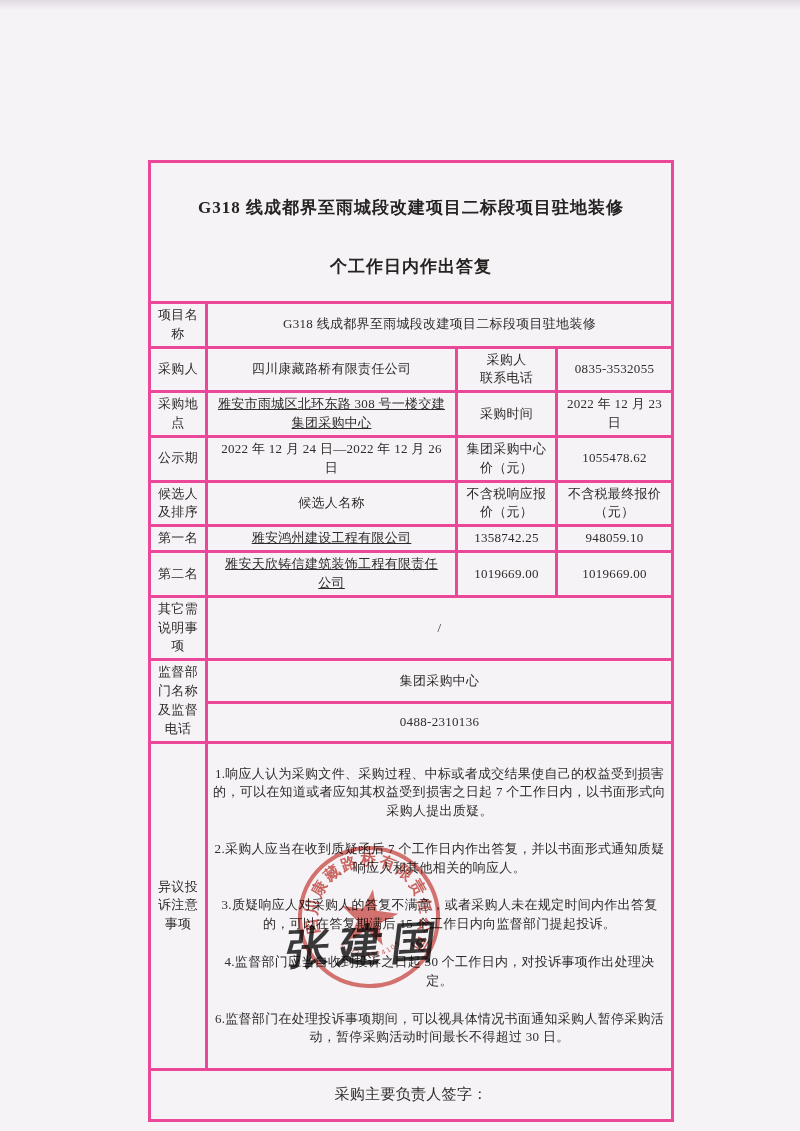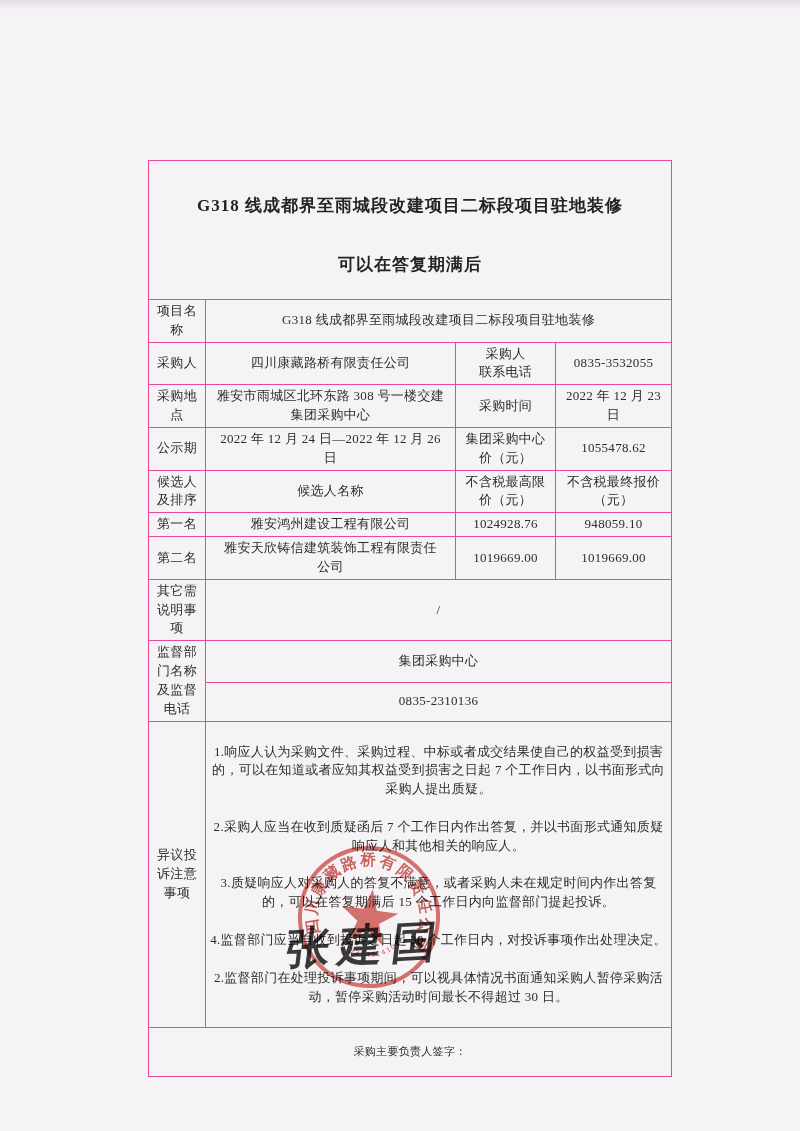--- a/index.html
+++ b/index.html
@@ -17,21 +17,21 @@
   }
 
   table.doc {
     position: absolute; left: 148px; top: 160px;
     width: 523px;
     border-collapse: collapse;
     table-layout: fixed;
     font-size: 13px;
   }
   table.doc td {
-    border: 1px solid #ec4899;
+    border: 3px solid #ec4899;
     text-align: center;
     vertical-align: middle;
     padding: 2px 4px;
     line-height: 1.45;
     white-space: pre-line;
     letter-spacing: .3px;
   }
   .h80  td { height: 74px; }
   .h40  td { height: 34px; }
   .h38  td { height: 32px; }
@@ -42,30 +42,30 @@
   .h50  td { height: 44px; }
 
   td.title-cell { border-bottom: 1px solid #4e4a48; padding: 0; }
   .t1, .t2 {
     font-weight: bold; font-size: 17px; letter-spacing: 1px;
     text-align: center; color: #262422;
   }
   .t1 { padding-top: 12px; }
   .t2 { padding-top: 16px; }
 
-  td.left { text-align: left; padding-left: 8px; padding-right: 8px; }
+  td.left { text-align: left; padding-left: 8px; padding-right: 8px; text-decoration: underline; }
   td.notice-cell {
     text-align: justify;
     vertical-align: top;
     padding: 5px 9px 4px 9px;
     line-height: 1.85;
     letter-spacing: .4px;
   }
   .notice-item { margin: 0; }
-  td.sign-cell { text-align: left; padding-left: 9px; font-size: 11px; }
+  td.sign-cell { text-align: left; padding-left: 9px; font-size: 15px; }
 
   
   .stamp-wrap {
     position: absolute; left: 294px; top: 842px;
     width: 150px; height: 150px;
     transform: rotate(8deg);
     mix-blend-mode: multiply;
     opacity: .88;
   }
   
@@ -92,21 +92,21 @@
       <col style="width:57px">
         <col style="width:250px">
         <col style="width:100px">
         <col style="width:116px">
     </colgroup>
 
     <tbody>
         <tr class="h80">
       <td colspan="4" class="title-cell">
         <div class="t1">G318 线成都界至雨城段改建项目二标段项目驻地装修</div>
-        <div class="t2">可以在答复期满后</div>
+        <div class="t2">个工作日内作出答复</div>
       </td>
     </tr>
 
     <tr class="h40">
       <td>项目名
 称</td>
       <td colspan="3">G318 线成都界至雨城段改建项目二标段项目驻地装修</td>
     </tr>
 
     <tr class="h40">
@@ -132,30 +132,30 @@
 日</td>
       <td>集团采购中心
 价（元）</td>
       <td>1055478.62</td>
     </tr>
 
     <tr class="h40">
       <td>候选人
 及排序</td>
       <td>候选人名称</td>
-      <td>不含税最高限
+      <td>不含税响应报
 价（元）</td>
       <td>不含税最终报价
 （元）</td>
     </tr>
 
     <tr class="h22">
       <td>第一名</td>
       <td class="left">雅安鸿州建设工程有限公司</td>
-      <td>1024928.76</td>
+      <td>1358742.25</td>
       <td>948059.10</td>
     </tr>
 
     <tr class="h37">
       <td>第二名</td>
       <td class="left">雅安天欣铸信建筑装饰工程有限责任
 公司</td>
       <td>1019669.00</td>
       <td>1019669.00</td>
     </tr>
@@ -168,33 +168,33 @@
     </tr>
 
     <tr class="h40">
       <td rowspan="2">监督部
 门名称
 及监督
 电话</td>
       <td colspan="3">集团采购中心</td>
     </tr>
     <tr class="h37">
-      <td colspan="3">0835-2310136</td>
+      <td colspan="3">0488-2310136</td>
     </tr>
 
     <tr class="h290">
       <td>异议投
 诉注意
 事项</td>
       <td colspan="3" class="notice-cell">
         <p class="notice-item">1.响应人认为采购文件、采购过程、中标或者成交结果使自己的权益受到损害的，可以在知道或者应知其权益受到损害之日起 7 个工作日内，以书面形式向采购人提出质疑。</p>
         <p class="notice-item">2.采购人应当在收到质疑函后 7 个工作日内作出答复，并以书面形式通知质疑响应人和其他相关的响应人。</p>
         <p class="notice-item">3.质疑响应人对采购人的答复不满意，或者采购人未在规定时间内作出答复的，可以在答复期满后 15 个工作日内向监督部门提起投诉。</p>
         <p class="notice-item">4.监督部门应当自收到投诉之日起 30 个工作日内，对投诉事项作出处理决定。</p>
-        <p class="notice-item">2.监督部门在处理投诉事项期间，可以视具体情况书面通知采购人暂停采购活动，暂停采购活动时间最长不得超过 30 日。</p>
+        <p class="notice-item">6.监督部门在处理投诉事项期间，可以视具体情况书面通知采购人暂停采购活动，暂停采购活动时间最长不得超过 30 日。</p>
       </td>
     </tr>
 
     <tr class="h50">
       <td colspan="4" class="sign-cell">采购主要负责人签字：</td>
     </tr>
   </tbody>
     </table>
 
   <div class="stamp-wrap">

